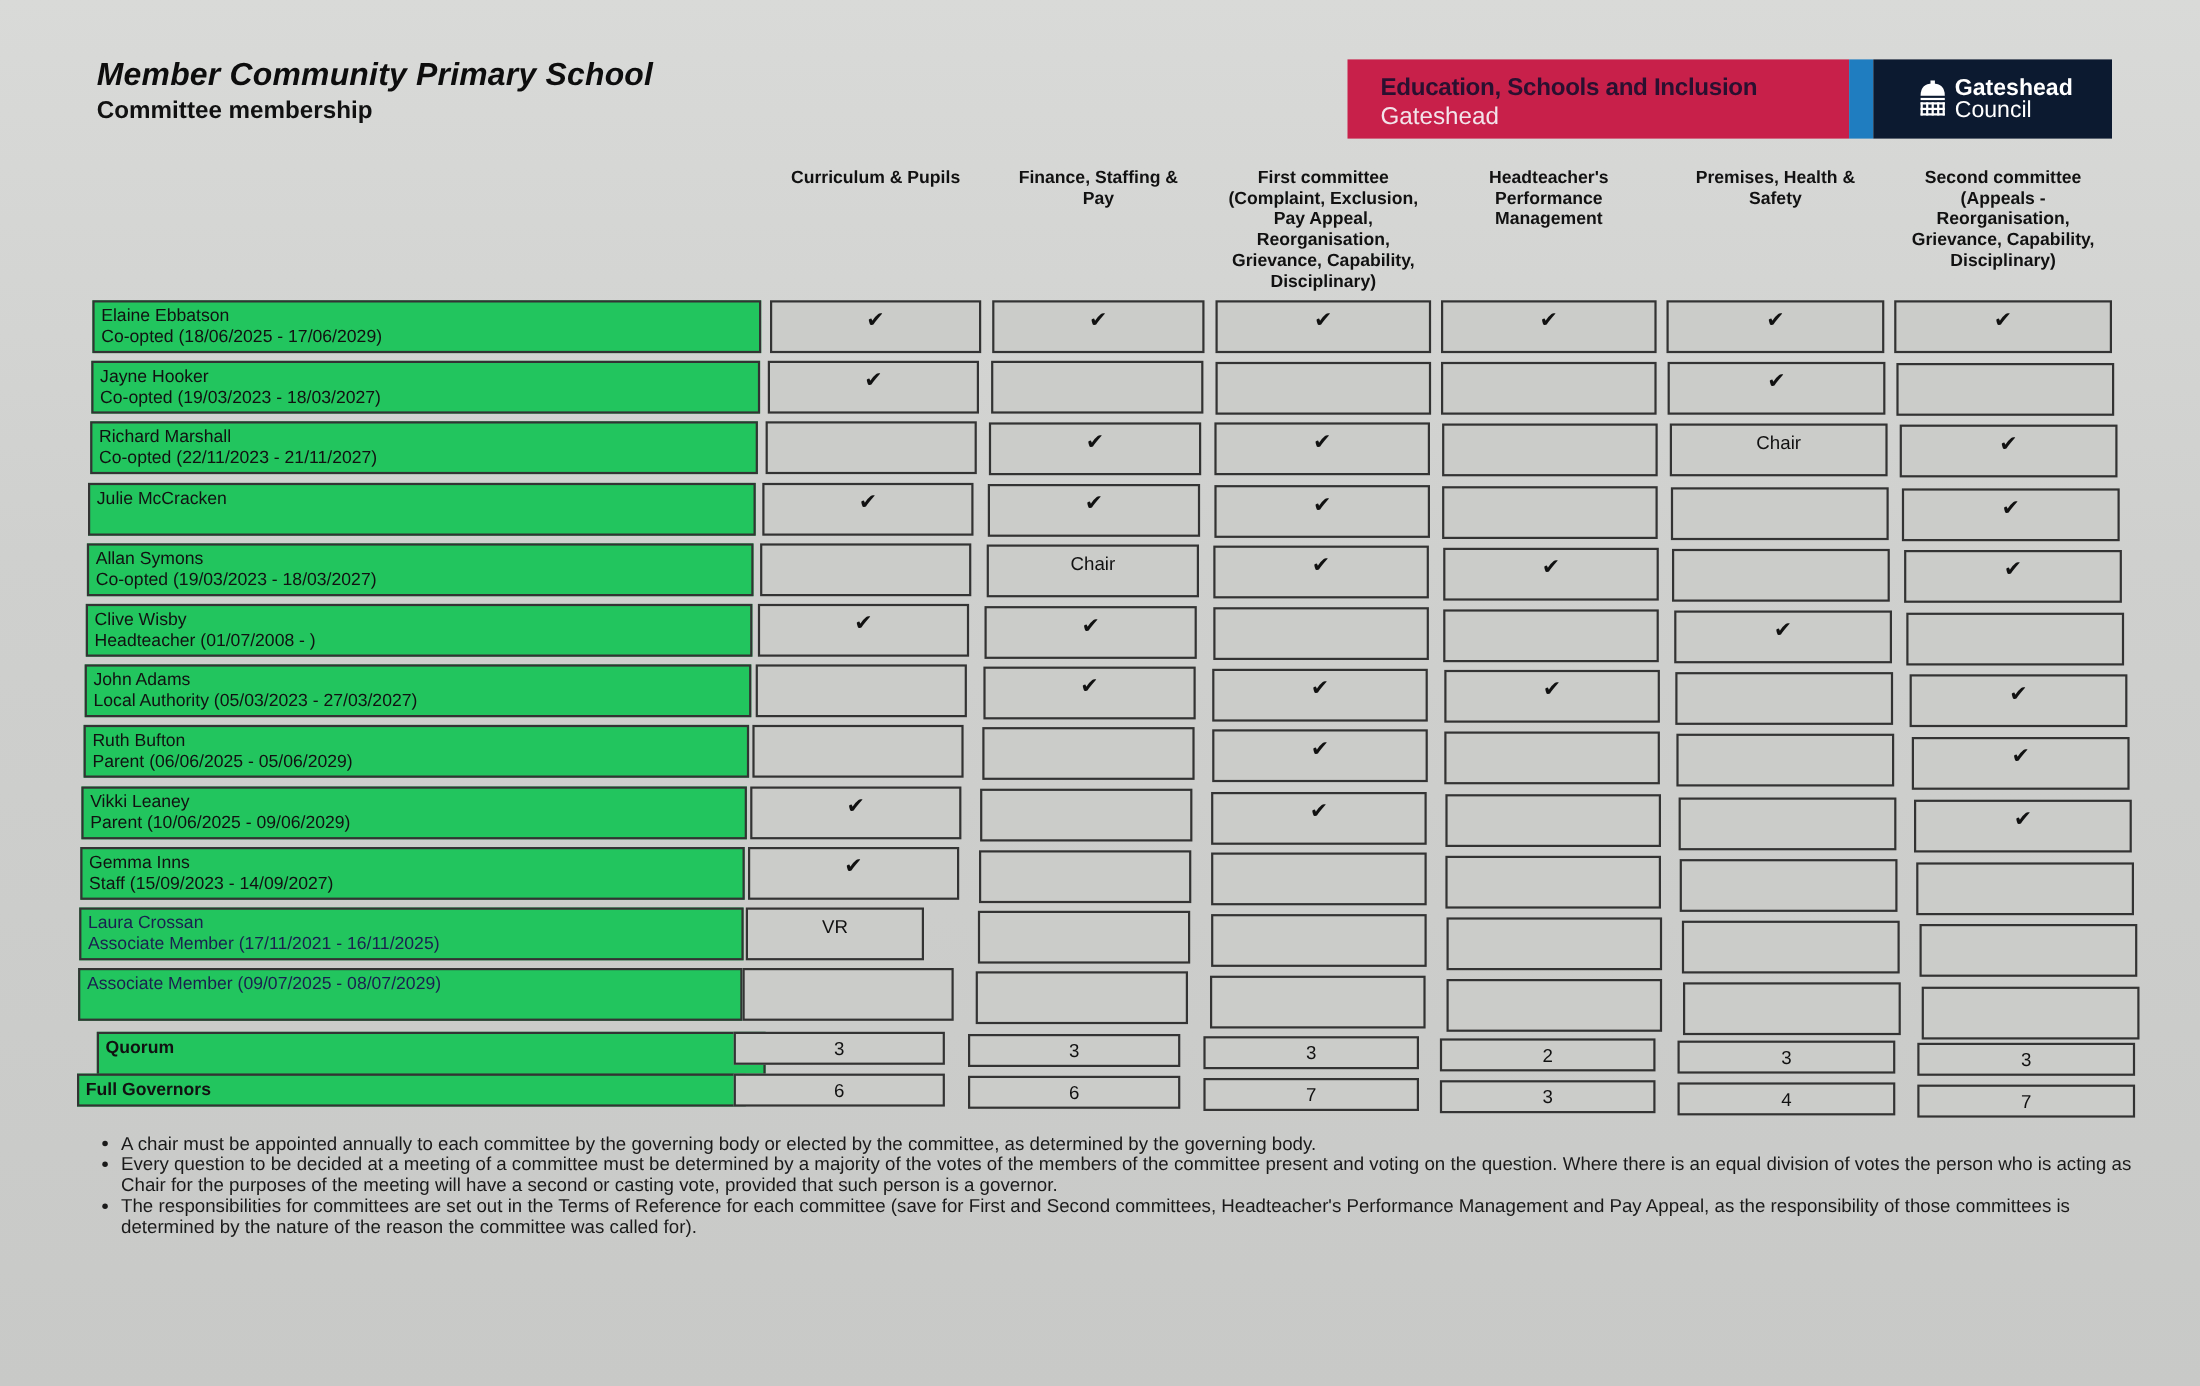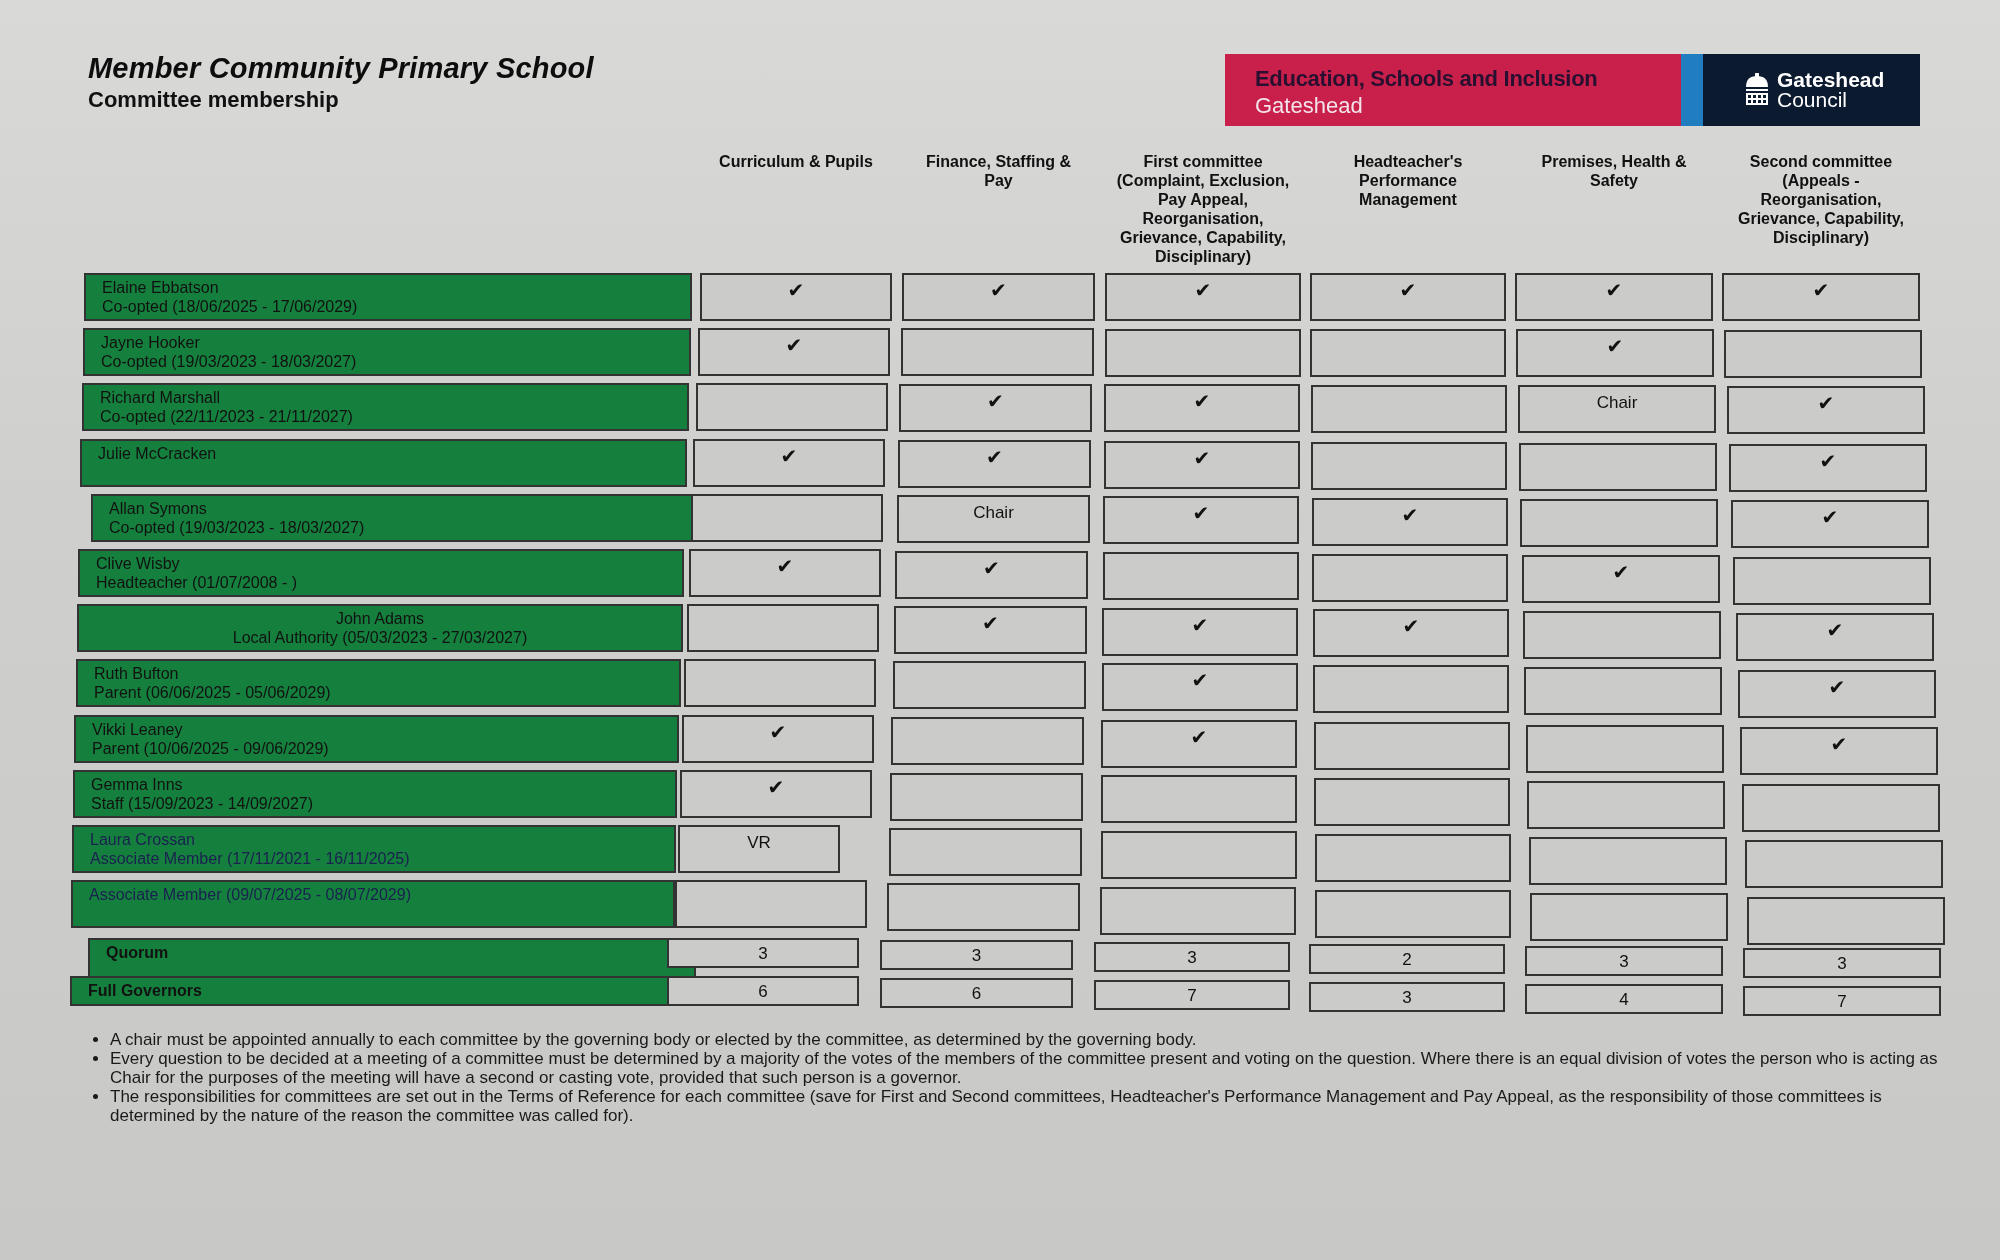--- a/index.html
+++ b/index.html
@@ -23,21 +23,21 @@
     .banner-blue { background: #1f7dc0; width: 22px; height: 72px; }
     .banner-dark { background: #0c1a30; flex: 1; height: 72px; display: flex; align-items: center; padding-left: 40px; box-sizing: border-box; }
     .gh-logo { display: flex; align-items: center; }
     .gh-icon { width: 28px; height: 34px; margin-right: 6px; }
     .gh-text { color: #fff; line-height: 20px; }
     .gh-text .g { font-size: 21px; font-weight: bold; }
     .gh-text .c { font-size: 21px; }
 
     .col-head { position: absolute; top: 152px; font-size: 16px; font-weight: bold; text-align: center; line-height: 19px; }
 
-    .name-box { position: absolute; border: 2px solid #333; background: #15803d; box-sizing: border-box; padding: 3px 16px; font-size: 16px; line-height: 19px; }
+    .name-box { position: absolute; border: 2px solid #333; background: #22c55e; box-sizing: border-box; padding: 3px 6px; font-size: 16px; line-height: 19px; }
     .name-box .nm { display: block; }
     .name-box .rl { display: block; }
     .name-box.assoc { color: #1a2050; }
     .sum-label { font-weight: bold; padding-top: 4px; }
 
     .cell { position: absolute; border: 2px solid #333; background: #cbccc9; box-sizing: border-box; text-align: center; font-size: 17px; padding-top: 6px; }
     .cell.tick { font-size: 20px; padding-top: 3px; }
     .cell.num { font-size: 17px; padding-top: 4px; }
 
     .notes { position: absolute; left: 86px; top: 1030px; width: 1880px; font-size: 17px; line-height: 19px; color: #1a1a1a; }
@@ -122,41 +122,41 @@
       <div class="cell tick" style="left: 1727px; top: 386px; width: 198px; height: 48px;">✔</div>
       <div class="name-box" style="left: 80px; top: 439px; width: 607px; height: 48px;">
         <div class="nm">Julie McCracken</div>
       </div>
       <div class="cell tick" style="left: 693px; top: 439px; width: 192px; height: 48px;">✔</div>
       <div class="cell tick" style="left: 898px; top: 440px; width: 193px; height: 48px;">✔</div>
       <div class="cell tick" style="left: 1104px; top: 441px; width: 196px; height: 48px;">✔</div>
       <div class="cell" style="left: 1311px; top: 442px; width: 196px; height: 48px;"></div>
       <div class="cell" style="left: 1519px; top: 443px; width: 198px; height: 48px;"></div>
       <div class="cell tick" style="left: 1729px; top: 444px; width: 198px; height: 48px;">✔</div>
-      <div class="name-box" style="left: 79px; top: 494px; width: 606px; height: 48px; margin-left: 12px;">
+      <div class="name-box" style="left: 79px; top: 494px; width: 606px; height: 48px;">
         <div class="nm">Allan Symons</div>
         <div class="rl">Co-opted (19/03/2023 - 18/03/2027)</div>
       </div>
       <div class="cell" style="left: 691px; top: 494px; width: 192px; height: 48px;"></div>
       <div class="cell" style="left: 897px; top: 495px; width: 193px; height: 48px;">Chair</div>
       <div class="cell tick" style="left: 1103px; top: 496px; width: 196px; height: 48px;">✔</div>
       <div class="cell tick" style="left: 1312px; top: 498px; width: 196px; height: 48px;">✔</div>
       <div class="cell" style="left: 1520px; top: 499px; width: 198px; height: 48px;"></div>
       <div class="cell tick" style="left: 1731px; top: 500px; width: 198px; height: 48px;">✔</div>
       <div class="name-box" style="left: 78px; top: 549px; width: 606px; height: 48px;">
         <div class="nm">Clive Wisby</div>
         <div class="rl">Headteacher (01/07/2008 - )</div>
       </div>
       <div class="cell tick" style="left: 689px; top: 549px; width: 192px; height: 48px;">✔</div>
       <div class="cell tick" style="left: 895px; top: 551px; width: 193px; height: 48px;">✔</div>
       <div class="cell" style="left: 1103px; top: 552px; width: 196px; height: 48px;"></div>
       <div class="cell" style="left: 1312px; top: 554px; width: 196px; height: 48px;"></div>
       <div class="cell tick" style="left: 1522px; top: 555px; width: 198px; height: 48px;">✔</div>
       <div class="cell" style="left: 1733px; top: 557px; width: 198px; height: 48px;"></div>
-      <div class="name-box" style="left: 77px; top: 604px; width: 606px; height: 48px; text-align: center;">
+      <div class="name-box" style="left: 77px; top: 604px; width: 606px; height: 48px;">
         <div class="nm">John Adams</div>
         <div class="rl">Local Authority (05/03/2023 - 27/03/2027)</div>
       </div>
       <div class="cell" style="left: 687px; top: 604px; width: 192px; height: 48px;"></div>
       <div class="cell tick" style="left: 894px; top: 606px; width: 193px; height: 48px;">✔</div>
       <div class="cell tick" style="left: 1102px; top: 608px; width: 196px; height: 48px;">✔</div>
       <div class="cell tick" style="left: 1313px; top: 609px; width: 196px; height: 48px;">✔</div>
       <div class="cell" style="left: 1523px; top: 611px; width: 198px; height: 48px;"></div>
       <div class="cell tick" style="left: 1736px; top: 613px; width: 198px; height: 48px;">✔</div>
       <div class="name-box" style="left: 76px; top: 659px; width: 605px; height: 48px;">

